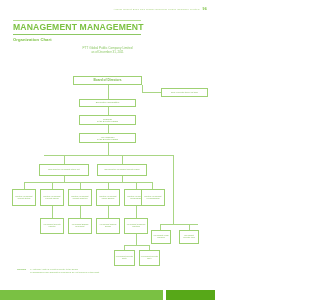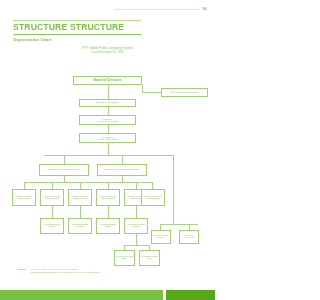--- a/index.html
+++ b/index.html
@@ -84,21 +84,21 @@
 
 <div class="page">
 
   <div class="runhead">
     <span>Annual Report 2011 PTT Global Chemical Public Company Limited</span>
     <span class="pg">96</span>
   </div>
 
   <div class="title-wrap">
     <div class="rule"></div>
-    <div class="title">STRUCTURE STRUCTURE</div>
+    <div class="title">MANAGEMENT MANAGEMENT</div>
     <div class="rule bottom"></div>
   </div>
   <div class="subtitle">Organization Chart</div>
 
   <div class="chart-head">
     <div class="co">PTT Global Public Company Limited</div>
     <div class="dt">as of December 31, 2011</div>
   </div>
 
   <div class="chart">

